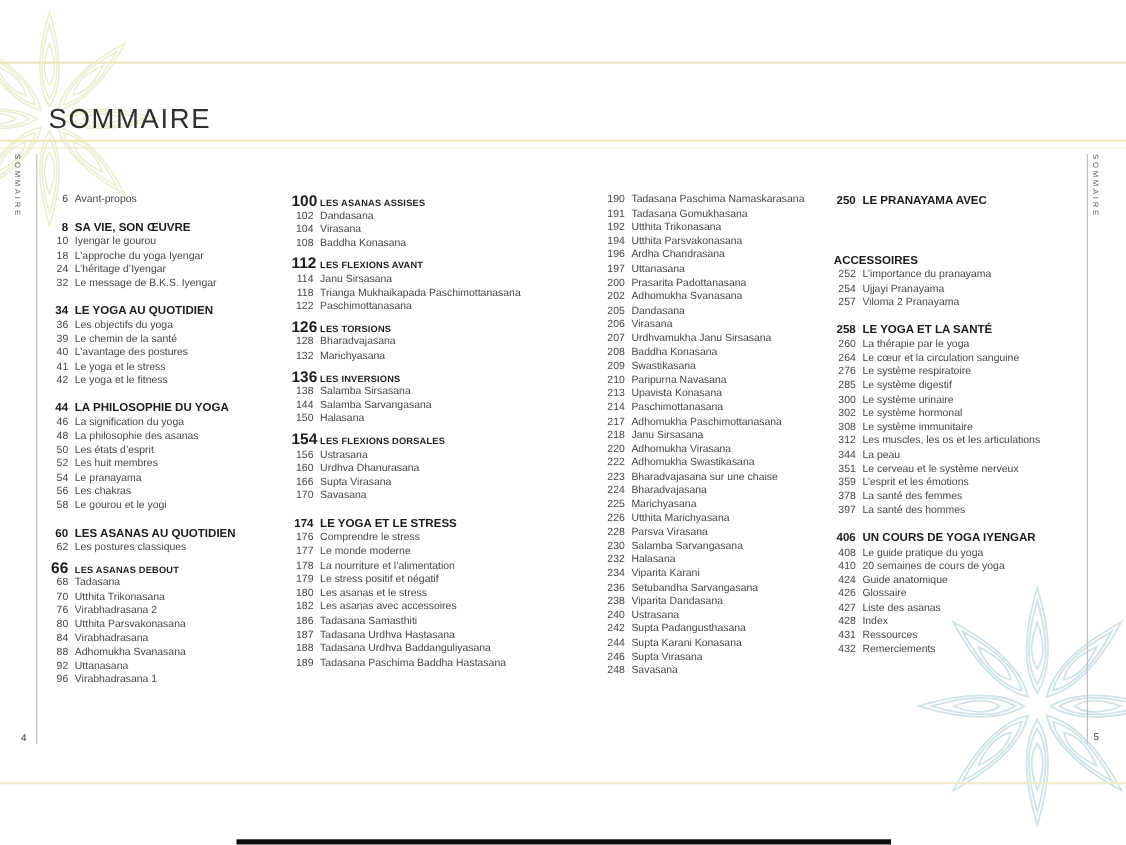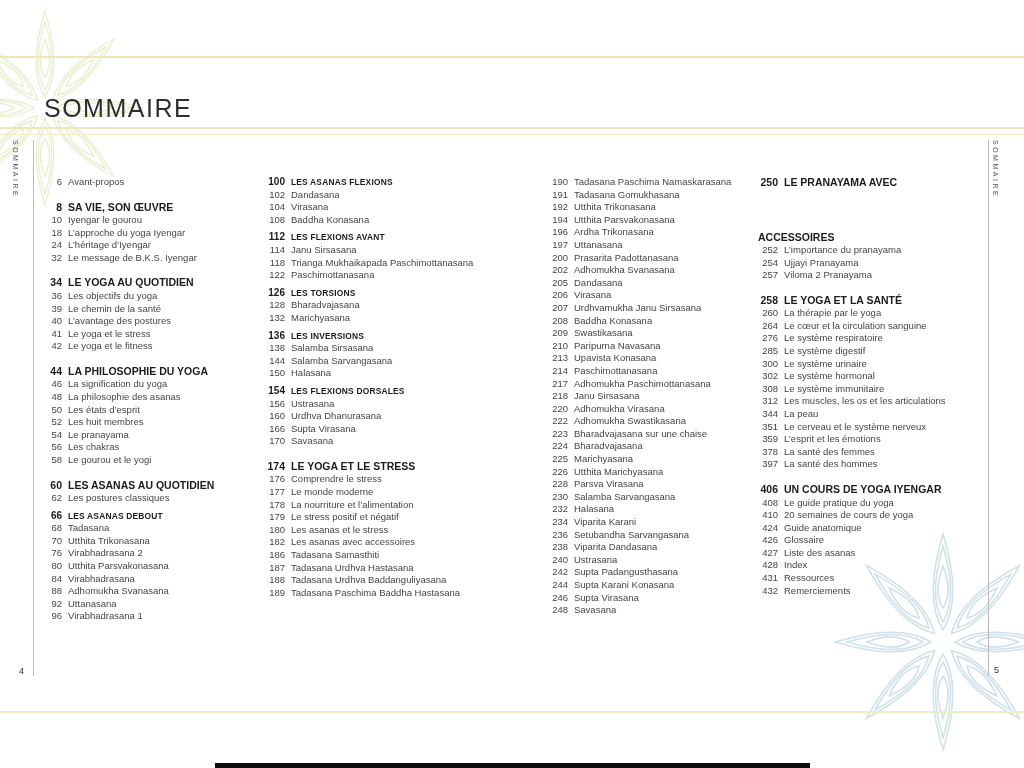--- a/index.html
+++ b/index.html
@@ -36,21 +36,21 @@
   #col-1{left:265px;width:282px;}
   #col-2{left:548px;width:208px;}
   #col-3{left:758px;width:225px;}
   .row{display:flex;align-items:baseline;line-height:12.6px;}
   .num{flex:none;width:20px;text-align:right;margin-right:6px;font-size:9.5px;color:#454545;}
   .lbl{font-size:9.5px;color:#454545;white-space:nowrap;}
   .row.chapter{margin-top:12px;line-height:13.5px;}
   .row.chapter .num,.row.chapter .lbl{font-weight:bold;font-size:10.5px;color:#1b1b1b;}
   .row.sub{margin-top:5px;}
   .row.sub .lbl{font-weight:bold;font-size:8.4px;letter-spacing:.2px;color:#1b1b1b;}
-  .row.sub .num{font-weight:bold;font-size:10px;color:#1b1b1b;}
+  .row.sub .num{font-weight:bold;font-size:14px;color:#1b1b1b;}
   .row.cont{margin-top:0;}
   .row.cont .lbl{margin-left:0;margin-top:41px;}
   .col .row:first-child{margin-top:0;}
   
   .flower{position:absolute;}
   .flower.tl{left:-65px;top:8px;}
   .flower.br{left:818px;top:518px;}
   
   .bottom-bar{position:absolute;left:215px;top:763px;width:595px;height:5px;background:#0c0c0c;}
 </style>
@@ -287,21 +287,21 @@
         <span class="lbl">Uttanasana</span>
       </div>
       <div class="row item">
         <span class="num">96</span>
         <span class="lbl">Virabhadrasana 1</span>
       </div>
     </div>
   <div id="col-1" class="col">
       <div class="row sub">
         <span class="num">100</span>
-        <span class="lbl">LES ASANAS FLEXIONS</span>
+        <span class="lbl">LES ASANAS ASSISES</span>
       </div>
       <div class="row item">
         <span class="num">102</span>
         <span class="lbl">Dandasana</span>
       </div>
       <div class="row item">
         <span class="num">104</span>
         <span class="lbl">Virasana</span>
       </div>
       <div class="row item">
@@ -429,21 +429,21 @@
       <div class="row item">
         <span class="num">192</span>
         <span class="lbl">Utthita Trikonasana</span>
       </div>
       <div class="row item">
         <span class="num">194</span>
         <span class="lbl">Utthita Parsvakonasana</span>
       </div>
       <div class="row item">
         <span class="num">196</span>
-        <span class="lbl">Ardha Trikonasana</span>
+        <span class="lbl">Ardha Chandrasana</span>
       </div>
       <div class="row item">
         <span class="num">197</span>
         <span class="lbl">Uttanasana</span>
       </div>
       <div class="row item">
         <span class="num">200</span>
         <span class="lbl">Prasarita Padottanasana</span>
       </div>
       <div class="row item">

